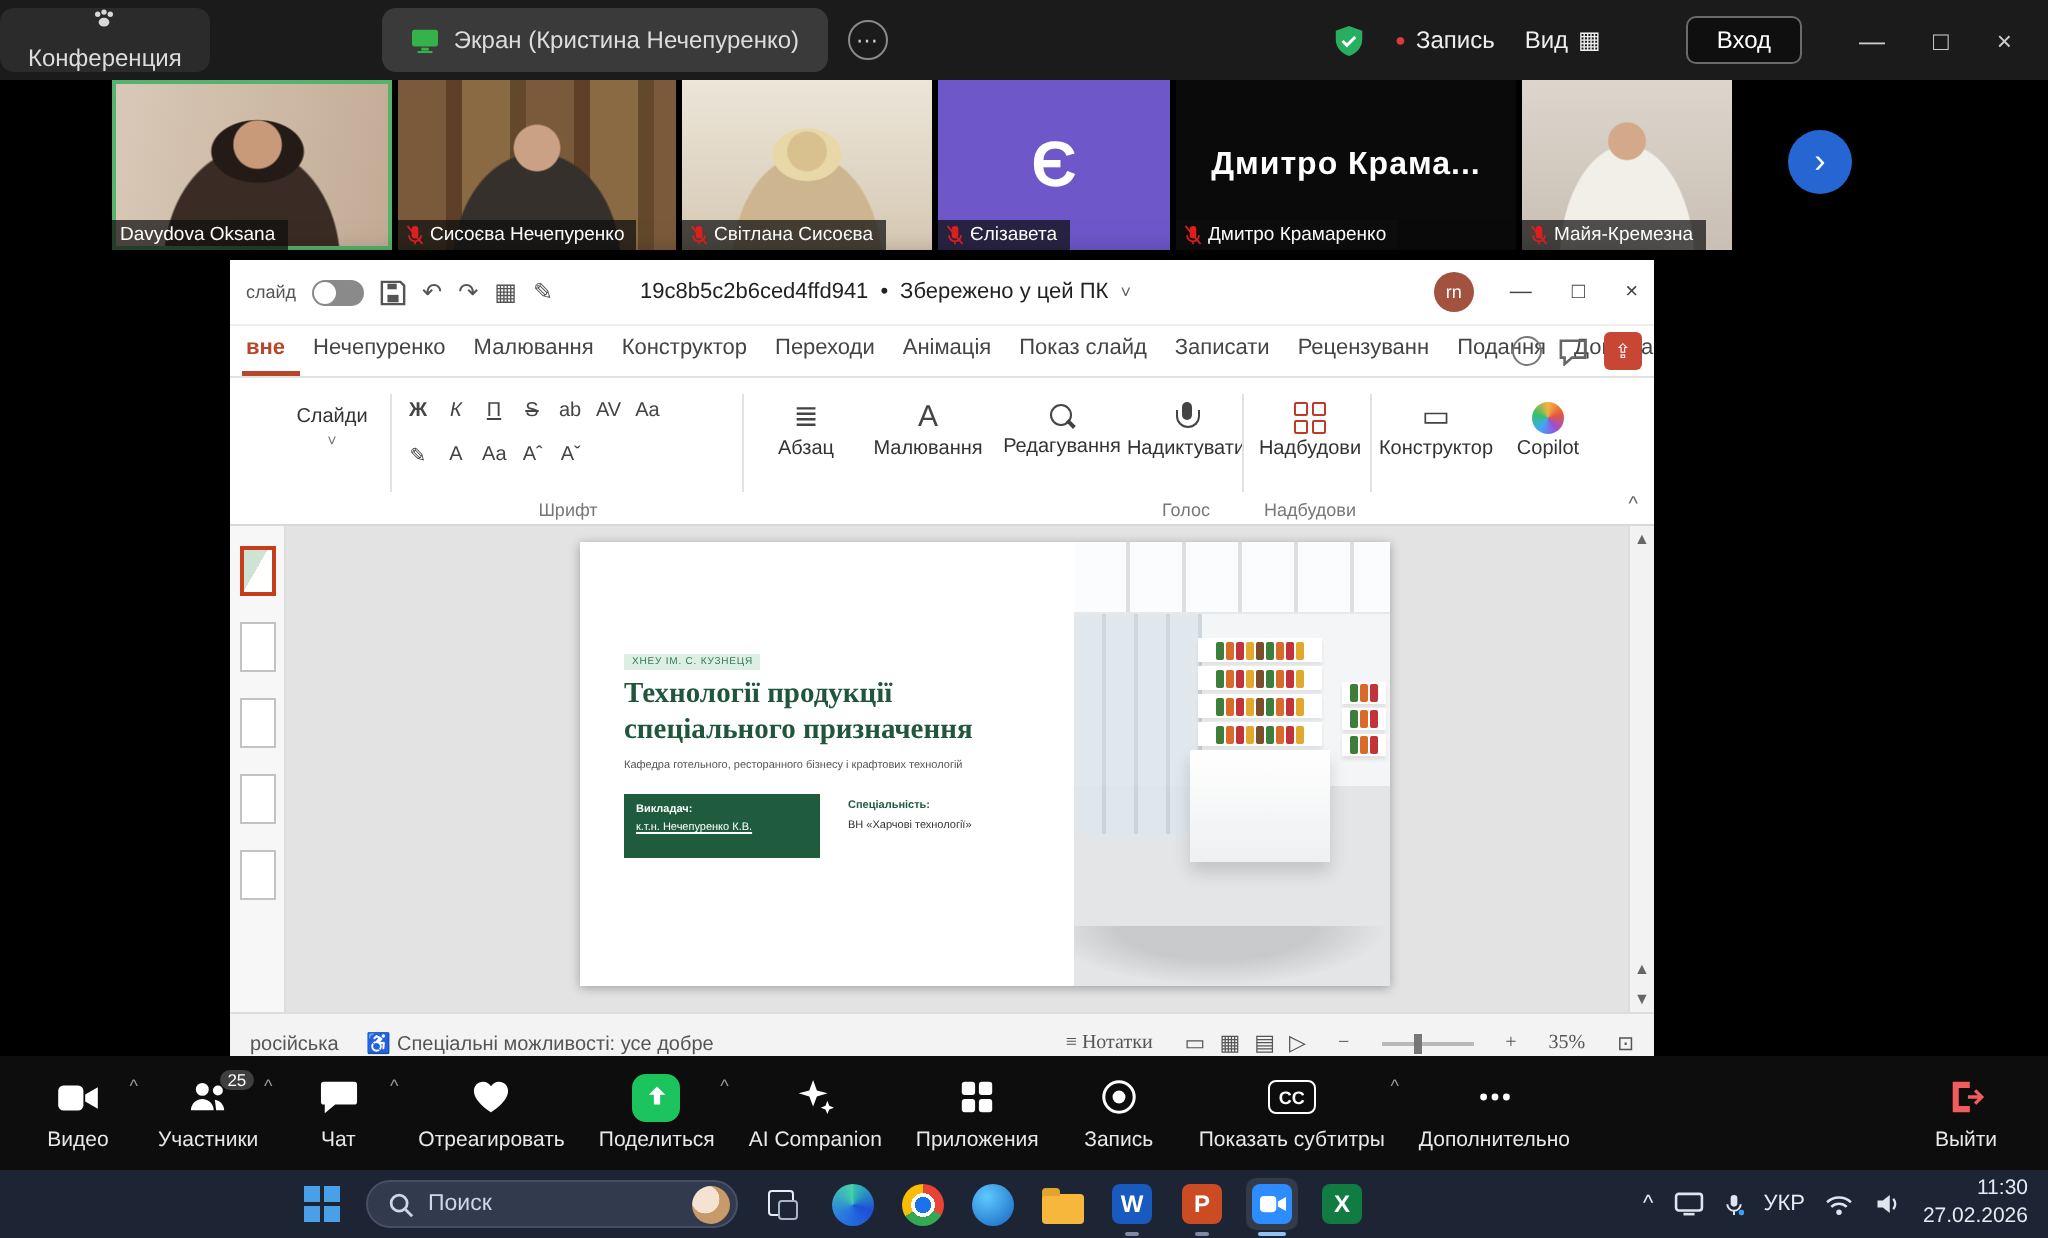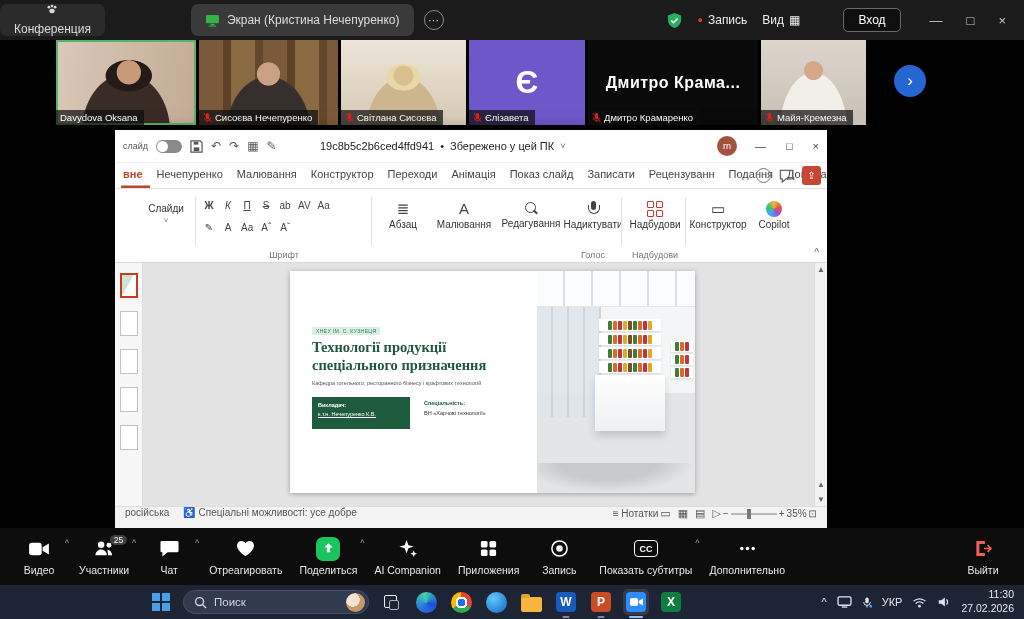--- a/index.html
+++ b/index.html
@@ -126,22 +126,22 @@
   .ph-base { width:70px; height:56px; margin-left:-4px; background:linear-gradient(#ffffff,#eef0f1); box-shadow:0 5px 8px rgba(0,0,0,.15); }
   .ph-side { position:absolute; right:2px; top:70px; width:22px; }
   .ph-side .ph-shelfrow { padding:1px; }
   .ph-floor { position:absolute; left:0; right:0; bottom:0; height:30px; background:radial-gradient(ellipse at 45% 0%, rgba(0,0,0,.12) 0 40%, transparent 70%); }
 
   .vscroll { position:absolute; right:0; top:133px; bottom:22px; width:13px; background:#f2f2f2; border-left:1px solid #ddd; color:#666; font-size:8px; text-align:center; }
   .vs-up { position:absolute; top:2px; left:0; right:0; }
   .vs-dbl { position:absolute; bottom:16px; left:0; right:0; line-height:1.1; }
   .vs-down { position:absolute; bottom:2px; left:0; right:0; }
 
-  .ppt-status { position:absolute; left:0; right:0; bottom:0; height:22px; background:#f3f3f3; border-top:1px solid #ddd; display:flex; align-items:flex-start; gap:14px; padding:0 10px; font-size:10px; color:#555; }
-  .st-right { margin-left:auto; display:flex; align-items:center; gap:2px; }
+  .ppt-status { position:absolute; left:0; right:0; bottom:0; height:22px; background:#f3f3f3; border-top:1px solid #ddd; display:flex; align-items:flex-end; gap:14px; padding:0 10px; font-size:10px; color:#555; }
+  .st-right { margin-left:auto; display:flex; align-items:center; gap:16px;font-family:Liberation Serif, serif; }
   .st-views { display:flex; gap:7px; font-size:11px; color:#555; }
   .zoom-slider { width:46px; height:2px; background:#b9b9b9; position:relative; }
   .zoom-slider::after { content:""; position:absolute; left:16px; top:-4px; width:4px; height:10px; background:#777; }
 
   
   .ztoolbar { position:absolute; left:0; right:0; top:528px; height:57px; background:#0d0d0d; display:flex; align-items:center; gap:17px; padding-left:16px; }
   .zt-item { position:relative; display:flex; flex-direction:column; align-items:center; gap:4px; color:#e8e8e8; min-width:46px; }
   .zt-label { font-size:10.5px; white-space:nowrap; }
   .zt-ico { height:22px; display:flex; align-items:center; justify-content:center; }
   .zt-chev { position:absolute; top:0; right:-7px; color:#9a9a9a; font-size:9px; }

